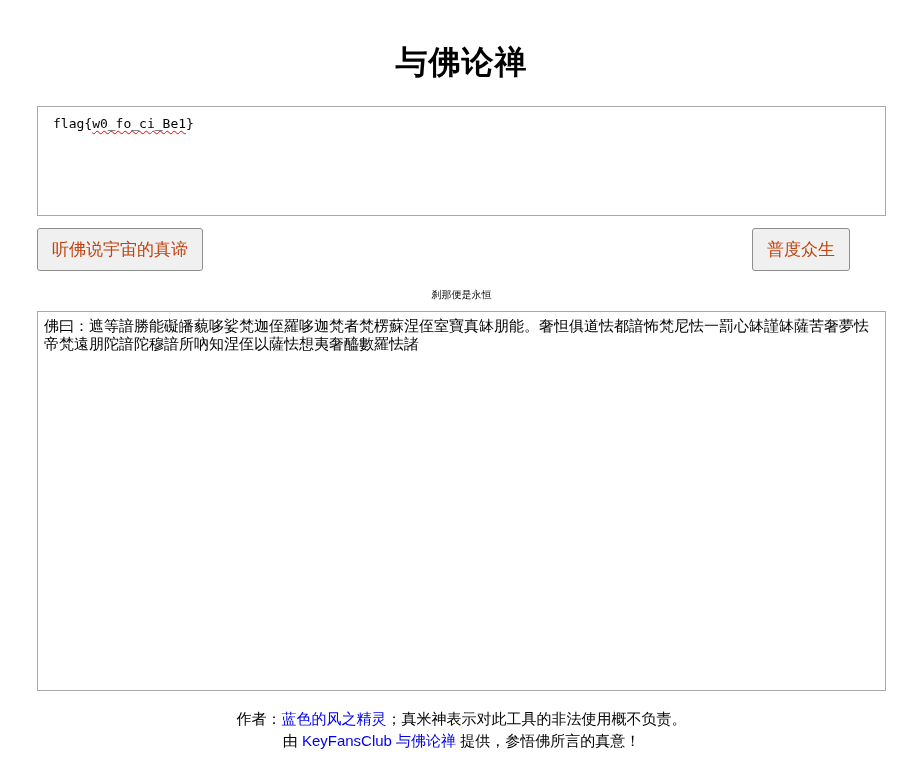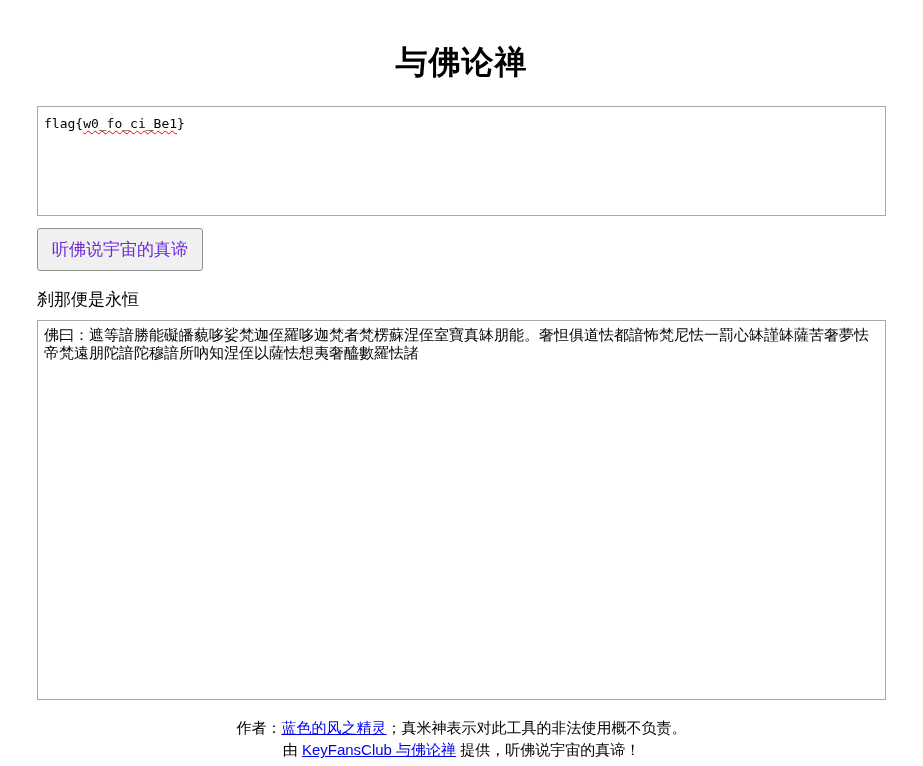--- a/index.html
+++ b/index.html
@@ -22,21 +22,21 @@
     font-size: 32px;
     font-weight: bold;
     margin: 21px 0 21px 0;
     letter-spacing: 1px;
   }
   .input-box {
     width: 100%;
     height: 110px;
     border: 1px solid #a9a9a9;
     background: #ffffff;
-    padding: 9px 6px;
+    padding: 9px 15px;
     font-family: "DejaVu Sans Mono", monospace;
     font-size: 13px;
     line-height: 16px;
     overflow: auto;
     white-space: pre-wrap;
     cursor: text;
   }
   .squiggle {
     text-decoration: underline;
     text-decoration-style: wavy;
@@ -49,29 +49,29 @@
     display: flex;
     align-items: flex-start;
   }
   button.btn {
     font-family: "Liberation Sans", sans-serif;
     font-size: 17px;
     padding: 10px 14px;
     background: #f0f0f0;
     border: 1px solid #8f8f8f;
     border-radius: 3px;
-    color: #6d28d9;
+    color: #c2410c;
     margin-right: 8px;
     line-height: 1.25;
   }
   .spacer { flex: 1 1 auto; }
   button.btn-right { margin-right: 36px; margin-left: 0; }
   .status-line {
-    text-align: left;
-    font-size: 17px;
+    text-align: center;
+    font-size: 10px;
     margin: 17px 0 9px 0;
   }
   textarea.output-box {
     display: block;
     width: 100%;
     height: 380px;
     border: 1px solid #a9a9a9;
     background: #ffffff;
     resize: none;
     padding: 5px 6px;
@@ -82,44 +82,44 @@
     outline: none;
   }
   .footer {
     margin-top: 17px;
     text-align: center;
     font-size: 15px;
     line-height: 22px;
   }
   .footer a {
     color: #0000ee;
-    text-decoration: underline;
     cursor: pointer;
   }
 </style>
 </head>
 <body>
 
 <div class="page">
 
   <h1 class="title">与佛论禅</h1>
 
   <div class="input-box"><span>flag{</span><span class="squiggle">w0_fo_ci_Be1</span><span>}</span></div>
 
   <div class="button-row">
     <button class="btn">听佛说宇宙的真谛</button>
     <div class="spacer"></div>
+    <button class="btn btn-right">普度众生</button>
   </div>
 
   <div class="status-line">刹那便是永恒</div>
 
   <textarea class="output-box" style="">佛曰：遮等諳勝能礙皤藐哆娑梵迦侄羅哆迦梵者梵楞蘇涅侄室寶真缽朋能。奢怛俱道怯都諳怖梵尼怯一罰心缽謹缽薩苦奢夢怯帝梵遠朋陀諳陀穆諳所吶知涅侄以薩怯想夷奢醯數羅怯諸</textarea>
 
   <div class="footer">
     <div>
       <span>作者：</span><a>蓝色的风之精灵</a><span>；真米神表示对此工具的非法使用概不负责。</span>
     </div>
     <div>
-      <span>由 </span><a>KeyFansClub 与佛论禅</a><span> 提供，听佛说宇宙的真谛！</span>
+      <span>由 </span><a>KeyFansClub 与佛论禅</a><span> 提供，参悟佛所言的真意！</span>
     </div>
   </div>
 
 </div>
 
 </body></html>

